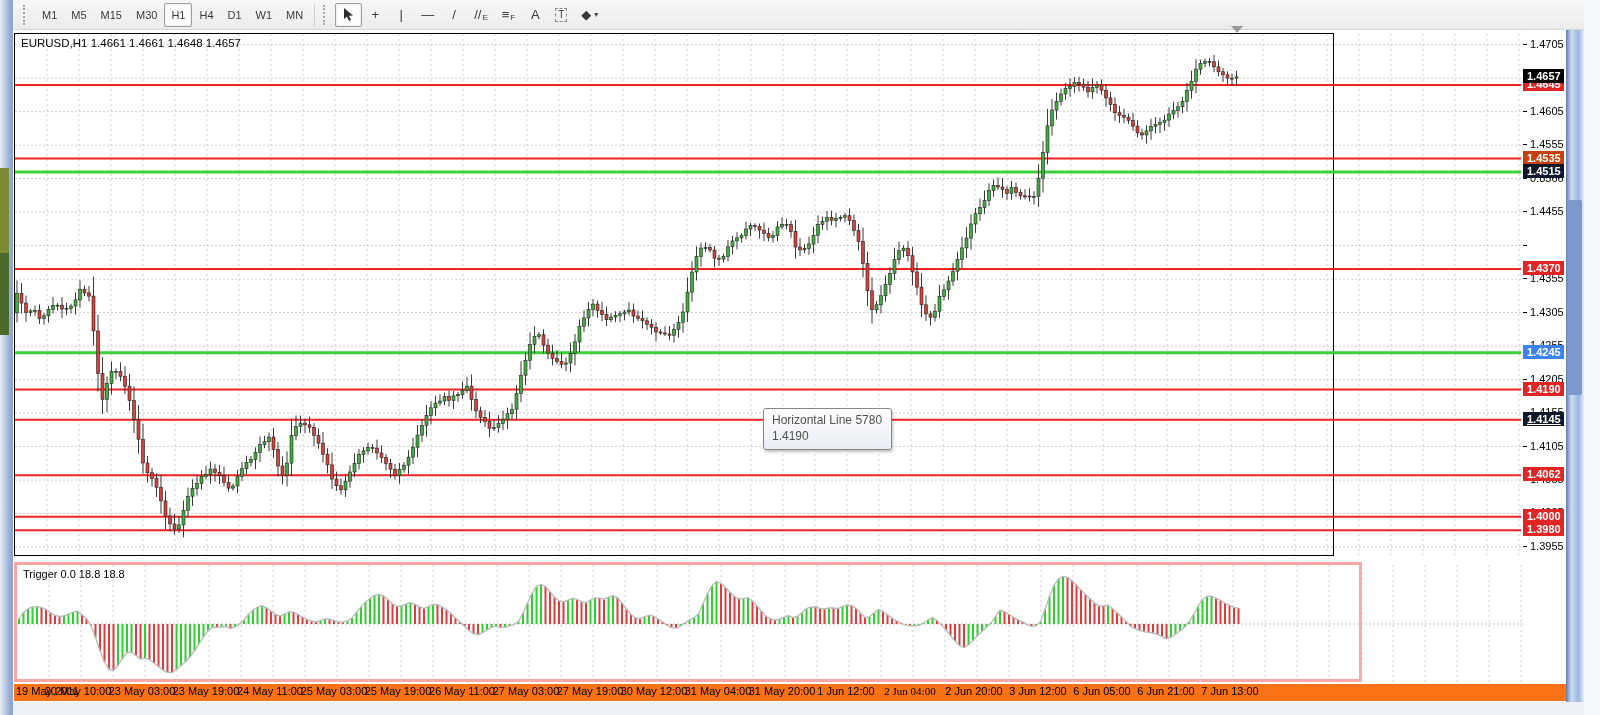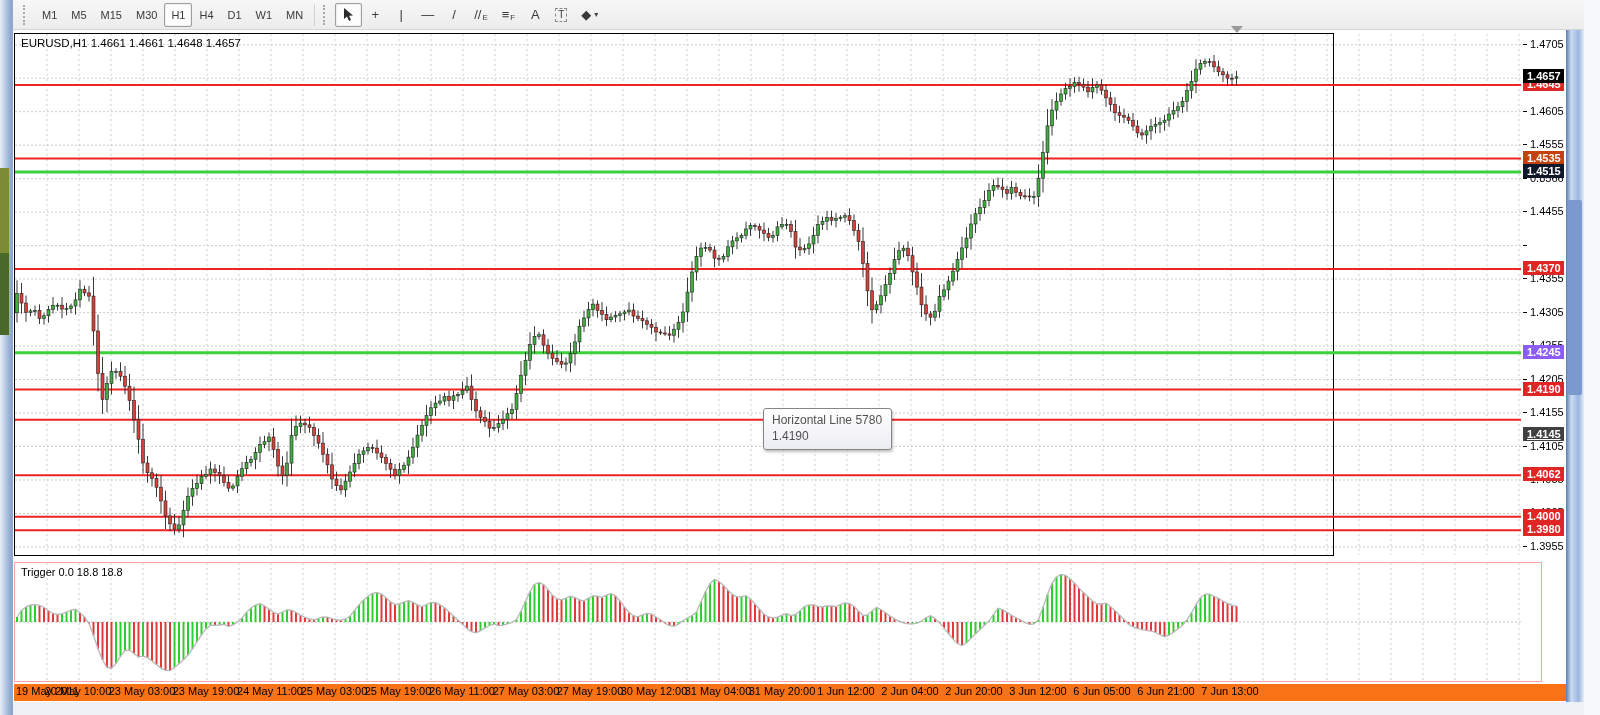--- a/index.html
+++ b/index.html
@@ -27,21 +27,21 @@
   .lf-blob2{position:absolute;left:0;top:253px;width:9px;height:82px;background:#49682a;}
   .lf-line{position:absolute;left:11px;top:0;width:2px;height:715px;background:#8fa6cd;}
   .right-frame{position:absolute;left:1566px;top:30px;width:18px;height:673px;
     background:linear-gradient(90deg,#5c7cb0,#cadbf2 30%,#9db7e0 70%,#e8eef8);}
   .rf-thumb{position:absolute;left:2px;top:170px;width:14px;height:195px;background:#7b99cc;border-radius:2px;}
   .right-outer{position:absolute;left:1584px;top:0;width:16px;height:715px;background:#f7f8fa;}
   .bottom-frame{position:absolute;left:13px;top:702px;width:1571px;height:13px;background:#eef1f6;}
 
   
   .chart-panel{position:absolute;left:14px;top:33px;width:1320px;height:523px;background:#fff;border:1px solid #000;box-sizing:border-box;}
-  .ind-panel{position:absolute;left:14px;top:562px;width:1528px;height:120px;background:#fff;border:1px solid #fca5a5;box-sizing:border-box;}
+  .ind-panel{position:absolute;left:14px;top:562px;width:1348px;height:120px;background:#fff;border:3px solid #fca5a5;box-sizing:border-box;}
   .chart-panel svg,.ind-panel svg{position:absolute;left:0;top:0;}
   .chart-title{position:absolute;left:6px;top:3px;font-size:11.5px;color:#000;}
   .ind-title{position:absolute;left:6px;top:3px;font-size:11px;color:#000;}
 
   .shift-marker{position:absolute;left:1231px;top:26px;width:0;height:0;
     border-left:6px solid transparent;border-right:6px solid transparent;border-top:7px solid #9a9a9a;}
 
   
   .price-scale{position:absolute;left:1523px;top:33px;width:43px;height:523px;background:#fff;}
   .ind-scale{position:absolute;left:1523px;top:562px;width:43px;height:120px;background:#fff;}
@@ -779,23 +779,23 @@
       <div class="tick-dash" style="top: 446px;"></div>
       <div class="tick-label" style="top: 440px;">1.4055</div>
       <div class="tick-dash" style="top: 479px;"></div>
       <div class="tick-label" style="top: 473px;">1.4005</div>
       <div class="tick-dash" style="top: 513px;"></div>
       <div class="tick-label" style="top: 507px;">1.3955</div>
       <div class="badge" style="top: 44px; background: rgb(224, 37, 37);">1.4645</div>
       <div class="badge" style="top: 118px; background: #c2410c;">1.4535</div>
       <div class="badge" style="top: 131px; background: #0f172a;">1.4515</div>
       <div class="badge" style="top: 228px; background: rgb(224, 37, 37);">1.4370</div>
-      <div class="badge" style="top: 312px; background: #8b5cf6;">1.4245</div>
+      <div class="badge" style="top: 312px; background: #3b82f6;">1.4245</div>
       <div class="badge" style="top: 349px; background: rgb(224, 37, 37);">1.4190</div>
-      <div class="badge" style="top: 394px; background: #404040; text-decoration: underline;">1.4145</div>
+      <div class="badge" style="top: 379px; background: #0f172a; text-decoration: underline;">1.4145</div>
       <div class="badge" style="top: 434px; background: rgb(224, 37, 37);">1.4062</div>
       <div class="badge" style="top: 476px; background: rgb(224, 37, 37);">1.4000</div>
       <div class="badge" style="top: 489px; background: rgb(224, 37, 37);">1.3980</div>
       <div class="badge" style="top: 36px; background: rgb(0, 0, 0);">1.4657</div>
     </div>
 
   <div class="ind-panel">
     <svg id="ind-svg" width="1506" height="118">
         <line x1="32" y1="0" x2="32" y2="118" stroke="#cdcdcd" stroke-width="1" stroke-dasharray="2 3"></line>
         <line x1="64" y1="0" x2="64" y2="118" stroke="#cdcdcd" stroke-width="1" stroke-dasharray="2 3"></line>
@@ -1130,21 +1130,21 @@
       <div class="time-label" style="left: 256px;">24 May 11:00</div>
       <div class="time-label" style="left: 320px;">25 May 03:00</div>
       <div class="time-label" style="left: 384px;">25 May 19:00</div>
       <div class="time-label" style="left: 448px;">26 May 11:00</div>
       <div class="time-label" style="left: 512px;">27 May 03:00</div>
       <div class="time-label" style="left: 576px;">27 May 19:00</div>
       <div class="time-label" style="left: 640px;">30 May 12:00</div>
       <div class="time-label" style="left: 704px;">31 May 04:00</div>
       <div class="time-label" style="left: 768px;">31 May 20:00</div>
       <div class="time-label" style="left: 832px;">1 Jun 12:00</div>
-      <div class="time-label" style="left: 896px;">2 Jun 04:00</div>
+      <div class="time-label" style="left: 896px; font-family: Liberation Serif, serif;">2 Jun 04:00</div>
       <div class="time-label" style="left: 960px;">2 Jun 20:00</div>
       <div class="time-label" style="left: 1024px;">3 Jun 12:00</div>
       <div class="time-label" style="left: 1088px;">6 Jun 05:00</div>
       <div class="time-label" style="left: 1152px;">6 Jun 21:00</div>
       <div class="time-label" style="left: 1216px;">7 Jun 13:00</div>
     </div>
 
   <div class="obj-tooltip">
     <div>Horizontal Line 5780</div>
     <div>1.4190</div>

